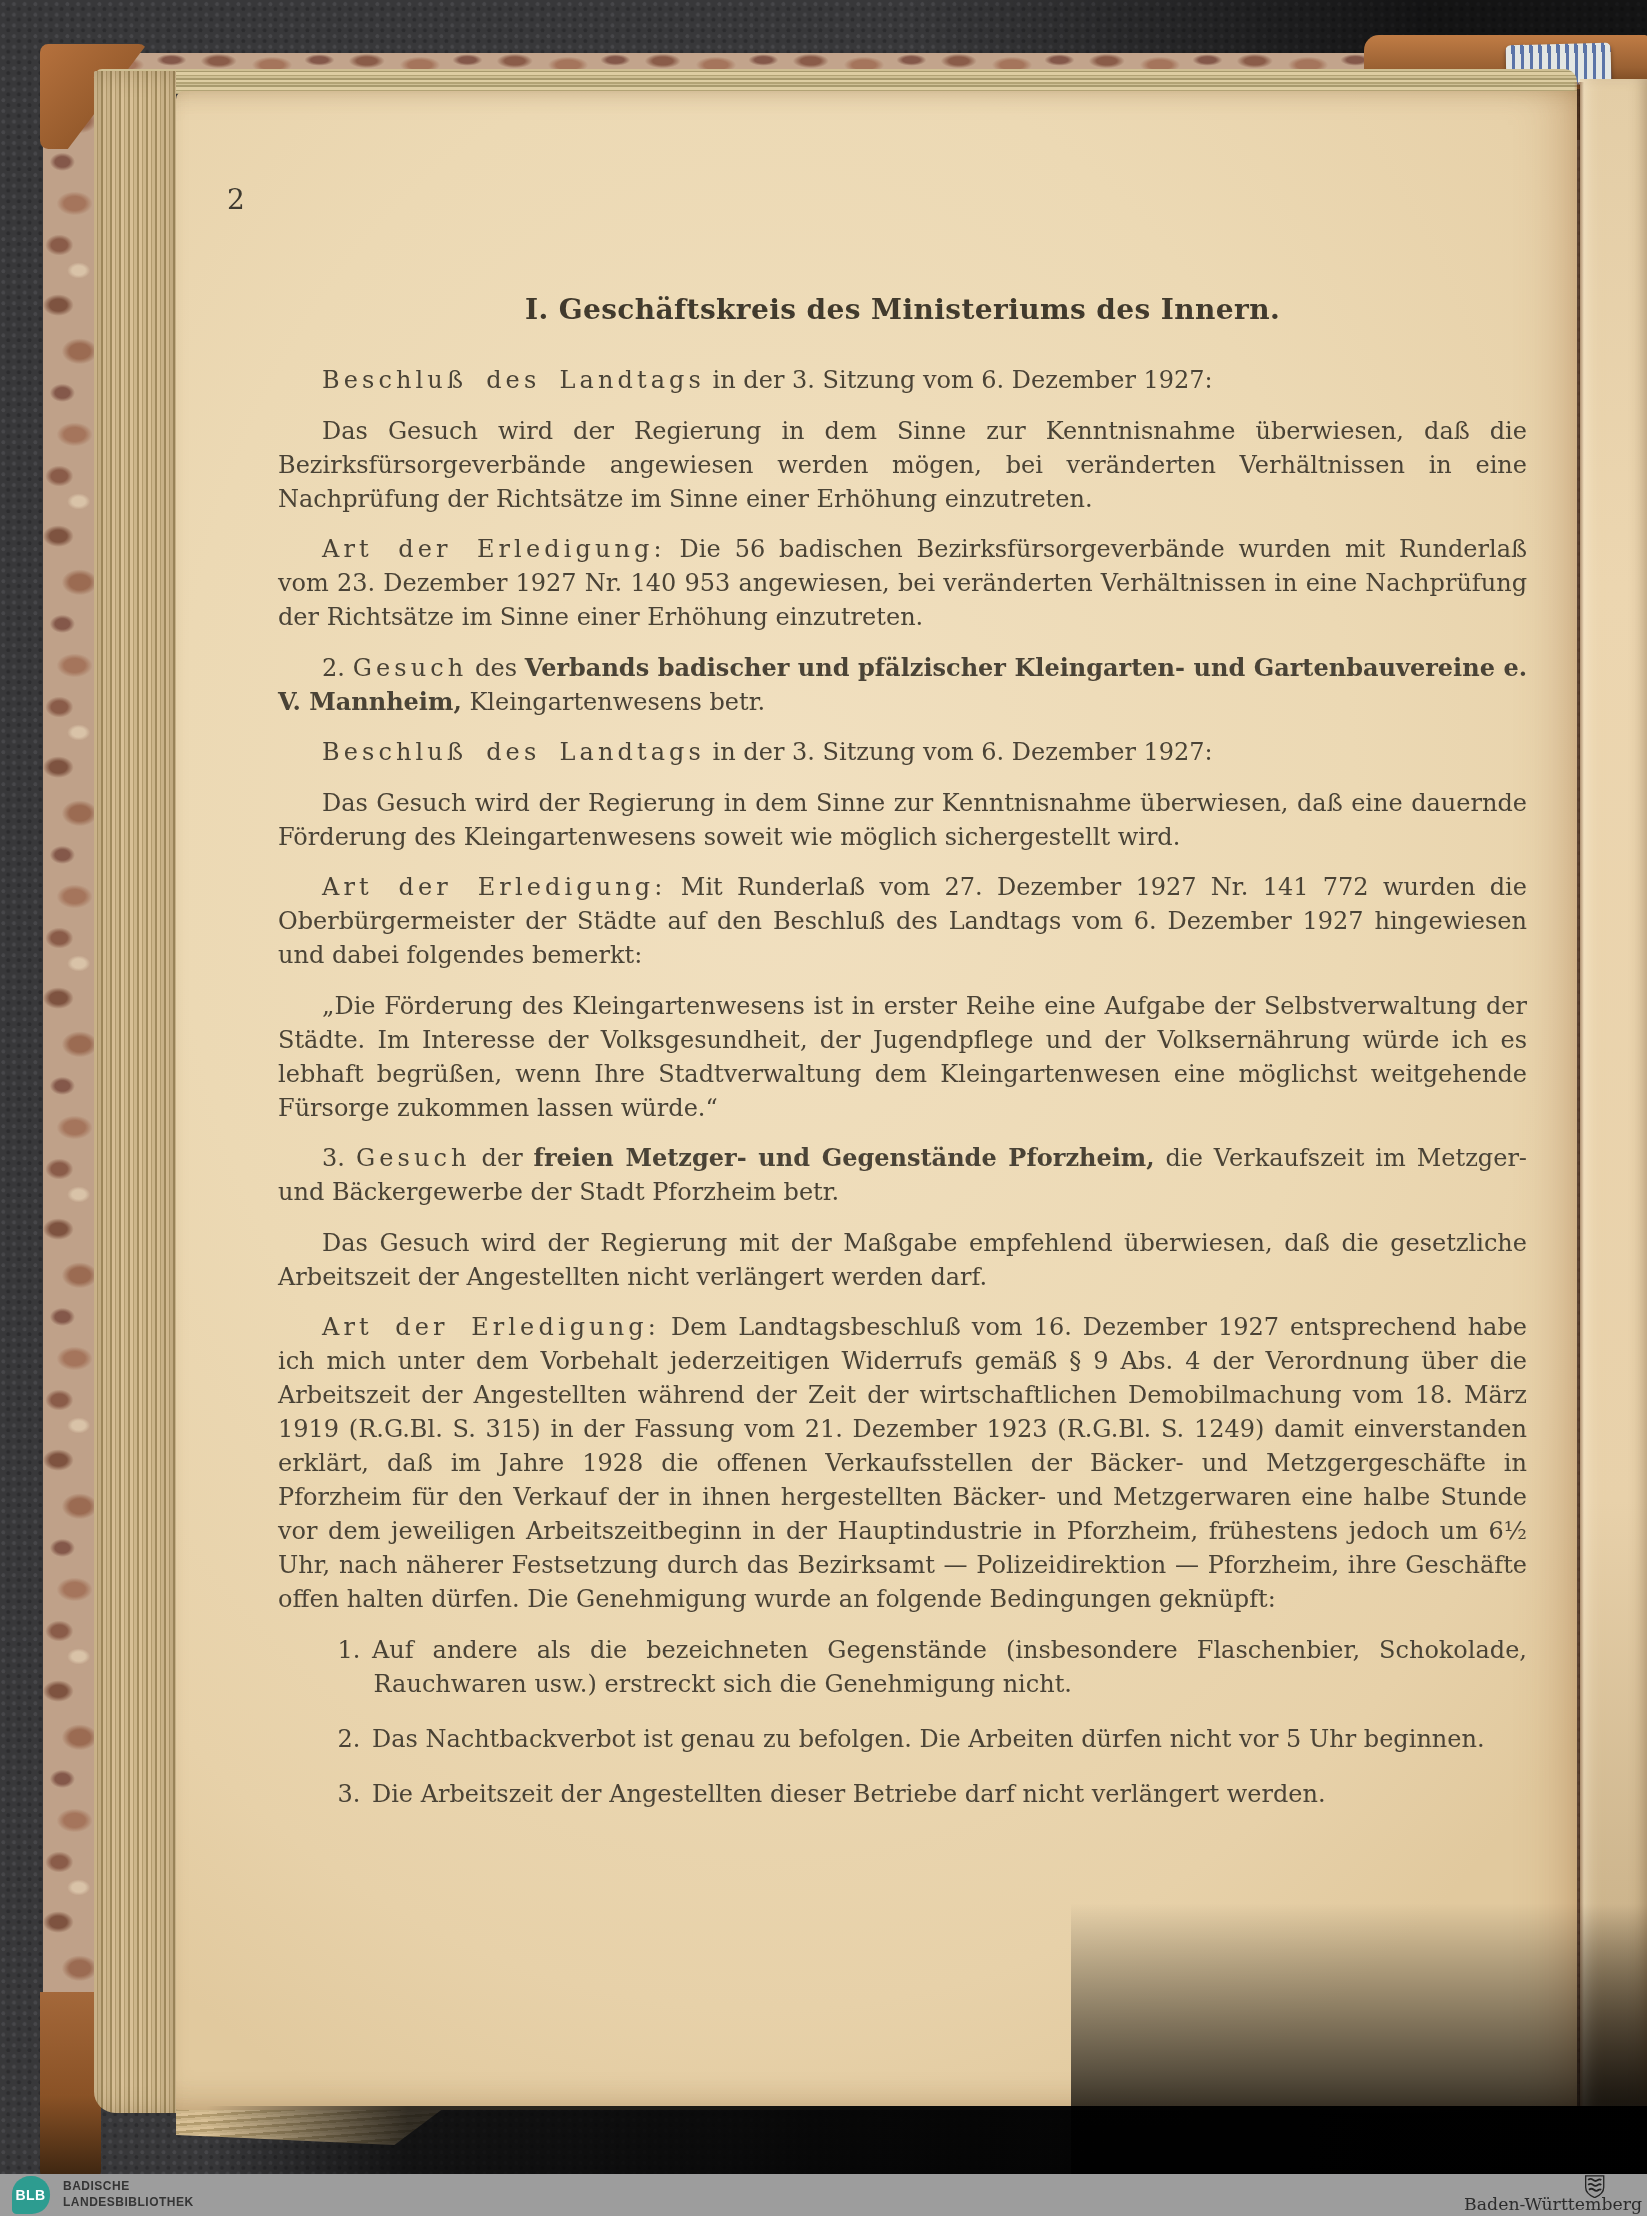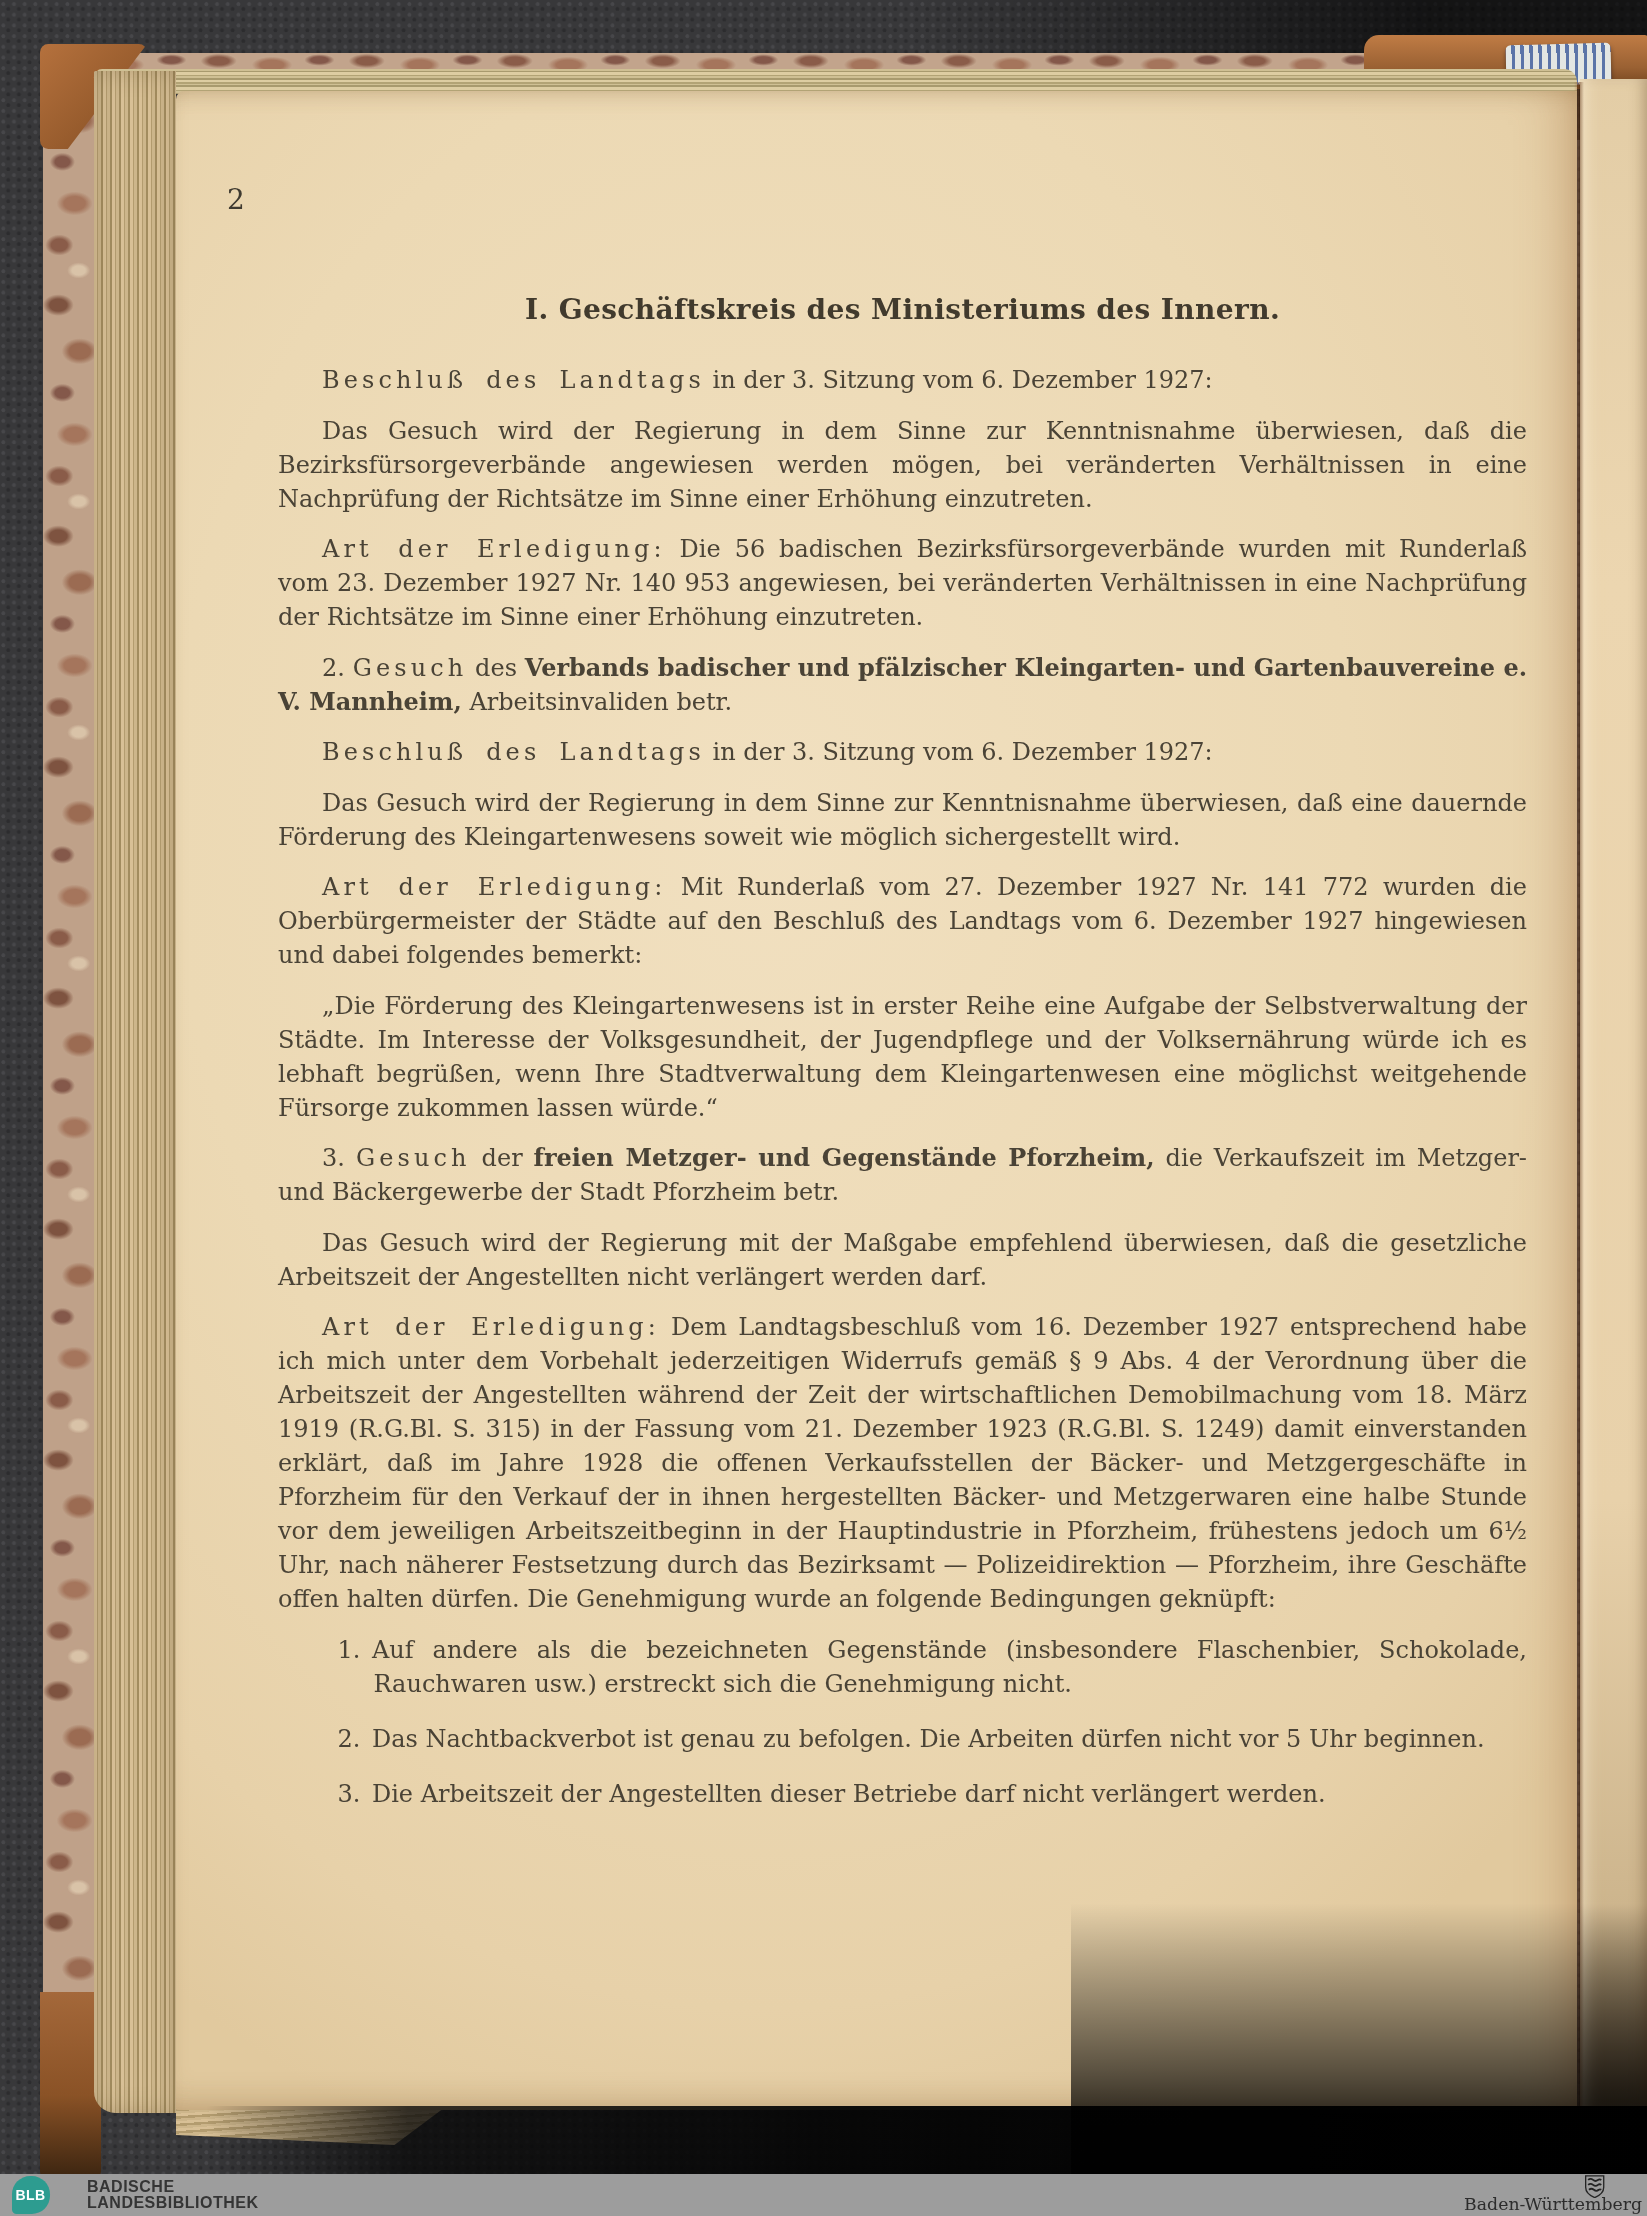--- a/index.html
+++ b/index.html
@@ -89,21 +89,21 @@
   ol.conditions{list-style:none;margin:6.6px 0 0;padding:0 0 0 16.5px;}
   ol.conditions li{margin:0 0 21.4px;padding-left:79px;text-indent:-36px;text-align:justify;}
   ol.conditions .cnum{margin-right:11.5px;}
 
   
   .footer-bar{position:absolute;left:0;top:2174px;width:1648px;height:43px;background:#9d9d9d;}
   .blb-logo{position:absolute;left:11.5px;top:2176px;width:38px;height:38px;background:#2d9c90;
     border-radius:48% 48% 48% 12%;display:flex;align-items:center;justify-content:center;}
   .blb-logo span{color:#fff;font-family:"Liberation Sans",sans-serif;font-weight:700;font-size:14px;letter-spacing:0.4px;}
   .lib-name{position:absolute;left:63px;top:2179px;font-family:"Liberation Sans",sans-serif;
-    font-weight:700;font-size:16px;line-height:15.7px;color:#353535;letter-spacing:0.5px;margin-left:24px;}
+    font-weight:700;font-size:12px;line-height:15.7px;color:#353535;letter-spacing:0.5px;}
   .bw-crest{position:absolute;left:1584px;top:2175px;width:21.4px;height:23px;}
   .bw-name{position:absolute;right:6px;top:2194px;font-family:"DejaVu Serif",serif;
     font-size:17.3px;color:#2d2d2d;}
 </style>
 </head>
 <body>
 
 <div class="scene">
 
   <div class="shade-tr"></div>
@@ -130,21 +130,21 @@
       <p><span class="sperr">Beschluß des Landtags</span>
         <span>in der 3. Sitzung vom 6. Dezember 1927:</span></p>
       <p>Das Gesuch wird der Regierung in dem Sinne zur Kenntnisnahme überwiesen, daß die Bezirksfürsorgeverbände angewiesen werden mögen, bei veränderten Verhältnissen in eine Nachprüfung der Richtsätze im Sinne einer Erhöhung einzutreten.</p>
       <p><span class="sperr">Art der Erledigung:</span>
         <span>Die 56 badischen Bezirksfürsorgeverbände wurden mit Runderlaß vom 23. Dezember 1927 Nr. 140 953 angewiesen, bei veränderten Verhältnissen in eine Nachprüfung der Richtsätze im Sinne einer Erhöhung einzutreten.</span></p>
 
       <p class="sec"><span>2.</span>
         <span class="sperr">Gesuch</span>
         <span>des</span>
         <b>Verbands badischer und pfälzischer Kleingarten- und Gartenbauvereine e. V. Mannheim,</b>
-        <span>Arbeitsinvaliden betr.</span></p>
+        <span>Kleingartenwesens betr.</span></p>
       <p><span class="sperr">Beschluß des Landtags</span>
         <span>in der 3. Sitzung vom 6. Dezember 1927:</span></p>
       <p>Das Gesuch wird der Regierung in dem Sinne zur Kenntnisnahme überwiesen, daß eine dauernde Förderung des Kleingartenwesens soweit wie möglich sichergestellt wird.</p>
       <p><span class="sperr">Art der Erledigung:</span>
         <span>Mit Runderlaß vom 27. Dezember 1927 Nr. 141 772 wurden die Oberbürgermeister der Städte auf den Beschluß des Landtags vom 6. Dezember 1927 hingewiesen und dabei folgendes bemerkt:</span></p>
       <p>„Die Förderung des Kleingartenwesens ist in erster Reihe eine Aufgabe der Selbstverwaltung der Städte. Im Interesse der Volksgesundheit, der Jugendpflege und der Volksernährung würde ich es lebhaft begrüßen, wenn Ihre Stadtverwaltung dem Kleingartenwesen eine möglichst weitgehende Fürsorge zukommen lassen würde.“</p>
 
       <p class="sec"><span>3.</span>
         <span class="sperr">Gesuch</span>
         <span>der</span>

